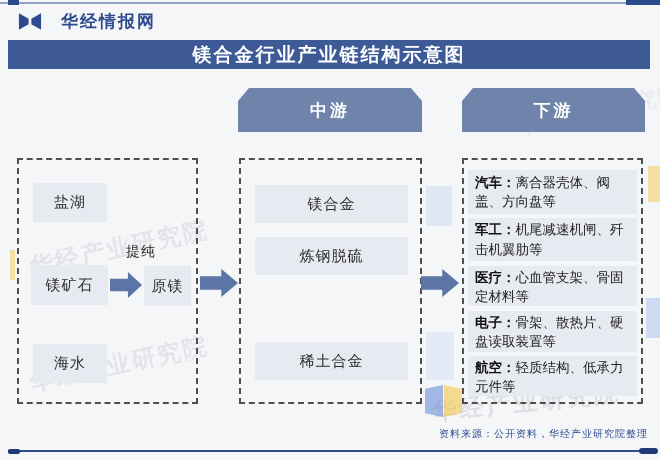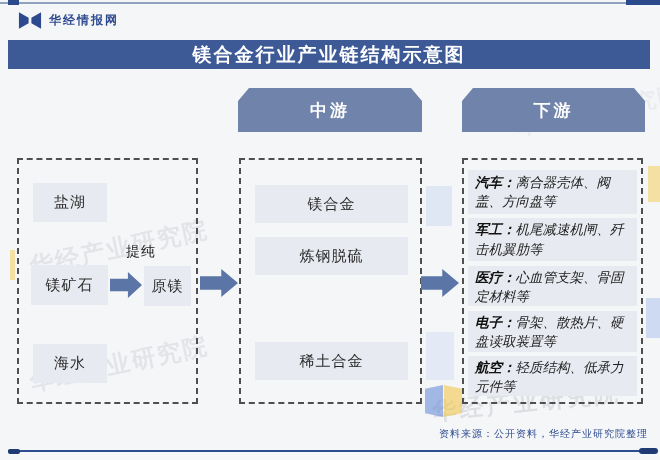--- a/index.html
+++ b/index.html
@@ -15,21 +15,21 @@
   .topline{position:absolute;left:0;top:2px;width:660px;height:2px;background:#8fa3bf;}
   .topcap-l{position:absolute;left:8px;top:0;width:11px;height:5px;background:#2b4a8c;}
   .topcap-r{position:absolute;left:626px;top:0;width:34px;height:5px;background:#2b4a8c;}
   .bottomline{position:absolute;left:8px;top:450px;width:644px;height:2px;background:#2e4c90;}
   .botcap-l{position:absolute;left:8px;top:449px;width:12px;height:5px;background:#1f3a75;border-radius:2px;}
   .botcap-r{position:absolute;left:639px;top:448px;width:19px;height:6px;background:#1f3a75;border-radius:3px;}
 
   
   .brand{position:absolute;left:18px;top:10px;display:flex;align-items:center;gap:7px;}
   .brand svg{display:block;}
-  .brand-name{font-size:12px;font-weight:bold;color:#2e4a8f;letter-spacing:2px;}
+  .brand-name{font-size:17px;font-weight:bold;color:#2e4a8f;letter-spacing:2px;margin-left:12px;}
 
   
   .titlebar{
     position:absolute;left:8px;top:40px;width:642px;height:29px;
     background:#3d5a97;color:#ffffff;
     display:flex;align-items:center;justify-content:center;
     font-size:19px;font-weight:bold;letter-spacing:2px;text-align:right;
   }
 
   
@@ -66,21 +66,21 @@
     clip-path:polygon(0 26%, 56% 26%, 56% 0, 100% 50%, 56% 100%, 56% 74%, 0 74%);
   }
   .arrow.small{left:110px;top:272px;width:32px;height:26px;}
   .arrow.a1{left:200px;top:269px;width:38px;height:28px;}
   .arrow.a2{left:421px;top:269px;width:38px;height:28px;}
 
   
   .app{
     position:absolute;left:468px;width:169px;background:#e8eaf1;color:#222222;
     font-size:13.5px;line-height:1.42;padding:2px 5px 2px 7px;box-sizing:border-box;
-    display:flex;align-items:center;flex-wrap:wrap;font-style:italic;
+    display:flex;align-items:center;flex-wrap:wrap;
   }
   .app p{margin:0;}
   .app b{font-weight:bold;color:#111111;}
 
   
   .source{
     position:absolute;right:12px;top:427px;
     font-size:10px;color:#2e4c90;letter-spacing:1px;
   }
 

